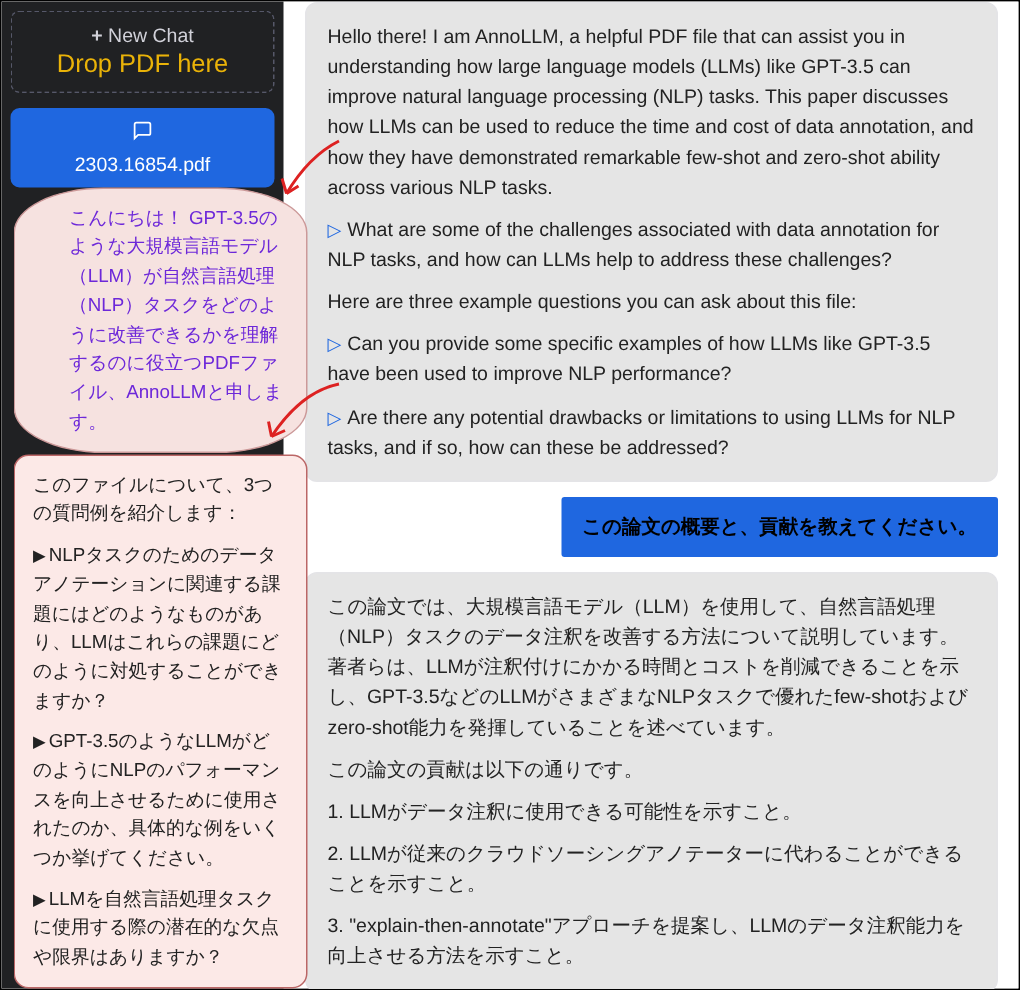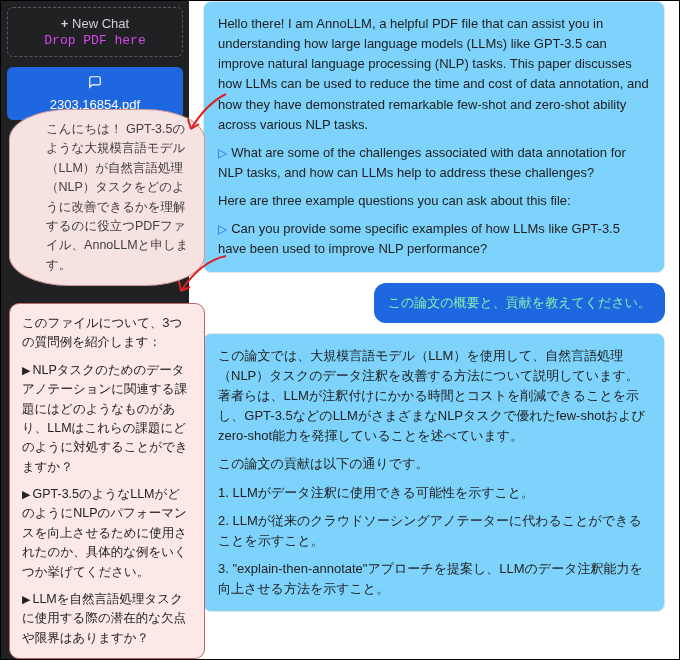--- a/index.html
+++ b/index.html
@@ -14,34 +14,34 @@
     width: 188px; background: #202123; color: #ececf1;
     display: flex; flex-direction: column; position: relative;
     padding: 6px;
   }
   .new-chat {
     border: 1px dashed #565869; border-radius: 6px;
     padding: 8px; text-align: center; cursor: pointer;
     font-size: 13px; color: #d1d1d9;
   }
   .new-chat .plus { font-weight: 600; }
-  .new-chat .drop { display: block; font-size: 13px; color: #d946ef; margin-top: 2px; font-family: Liberation Mono, monospace; }
+  .new-chat .drop { display: block; font-size: 17px; color: #eab308; margin-top: 2px; }
   .file-pill {
     margin-top: 10px; background: #1f67e0; color: #fff;
     border-radius: 6px; padding: 8px 10px; font-size: 13px;
     display: flex; align-items: center; gap: 8px; cursor: pointer; flex-direction: column;
   }
   .file-pill .file-icon { width: 14px; height: 14px; flex-shrink: 0; }
   .annotation {
     position: absolute; border-radius: 10px; padding: 10px 12px;
     font-size: 12.5px; line-height: 1.55; z-index: 5;
   }
   .anno1 {
-    top: 108px; left: 8px; width: 196px;
-    background: #f6e2e0; color: #404040; border: 1px solid #c99;
+    top: 124px; left: 8px; width: 196px;
+    background: #f6e2e0; color: #6d28d9; border: 1px solid #c99;
     border-top-left-radius: 60px 30px;
     border-top-right-radius: 60px 30px;
     border-bottom-left-radius: 60px 30px;
     border-bottom-right-radius: 60px 30px;
     padding-left: 36px;
   }
   .anno2 {
     top: 282px; left: 8px; width: 196px;
     background: #fce9e7; color: #222; border: 1px solid #b66; margin-top: 20px;
   }
@@ -63,29 +63,29 @@
   }
   .main-header {
     padding: 10px 14px 8px 14px; font-size: 17px; font-weight: 700;
   }
   .messages {
     flex: 1; overflow-y: auto; padding: 0 14px 8px 14px;
     display: flex; flex-direction: column; gap: 10px;
     font-size: 13px; line-height: 1.55;
   }
   .msg-assistant {
-    background: #7dd3fc; border: 1px solid #e4e4e7; border-radius: 8px;
+    background: #e5e5e5; border: 1px solid #e4e4e7; border-radius: 8px;
     padding: 12px 14px; color: #222;
   }
   .msg-assistant p { margin-bottom: 8px; }
   .msg-assistant p:last-child { margin-bottom: 0; }
   .tri { color: #1f67e0; margin-right: 4px; font-size: 12px; }
   .msg-user {
-    align-self: flex-end; background: #1f67e0; color: #86efac;
-    border-radius: 12px; padding: 10px 14px; max-width: 78%;
+    align-self: flex-end; background: #1f67e0; color: #000000;
+    border-radius: 2px; padding: 10px 14px; max-width: 78%; font-weight: bold;
   }
   
   .messages::-webkit-scrollbar { width: 6px; }
   .messages::-webkit-scrollbar-thumb { background: #ccc; border-radius: 3px; }
 </style>
 </head>
 <body>
 
 <div class="sidebar">
   <div class="new-chat">
@@ -139,20 +139,21 @@
 </div>
 
 <div class="main">
 
   <div class="messages">
     <div class="msg-assistant">
       <p>Hello there! I am AnnoLLM, a helpful PDF file that can assist you in understanding how large language models (LLMs) like GPT-3.5 can improve natural language processing (NLP) tasks. This paper discusses how LLMs can be used to reduce the time and cost of data annotation, and how they have demonstrated remarkable few-shot and zero-shot ability across various NLP tasks.</p>
       <p><span class="tri">▷</span><span>What are some of the challenges associated with data annotation for NLP tasks, and how can LLMs help to address these challenges?</span></p>
       <p>Here are three example questions you can ask about this file:</p>
       <p><span class="tri">▷</span><span>Can you provide some specific examples of how LLMs like GPT-3.5 have been used to improve NLP performance?</span></p>
+      <p><span class="tri">▷</span><span>Are there any potential drawbacks or limitations to using LLMs for NLP tasks, and if so, how can these be addressed?</span></p>
     </div>
 
     <div class="msg-user">
       <span>この論文の概要と、貢献を教えてください。</span>
     </div>
 
     <div class="msg-assistant">
       <p>この論文では、大規模言語モデル（LLM）を使用して、自然言語処理（NLP）タスクのデータ注釈を改善する方法について説明しています。著者らは、LLMが注釈付けにかかる時間とコストを削減できることを示し、GPT-3.5などのLLMがさまざまなNLPタスクで優れたfew-shotおよびzero-shot能力を発揮していることを述べています。</p>
       <p>この論文の貢献は以下の通りです。</p>
       <p>1. LLMがデータ注釈に使用できる可能性を示すこと。</p>

